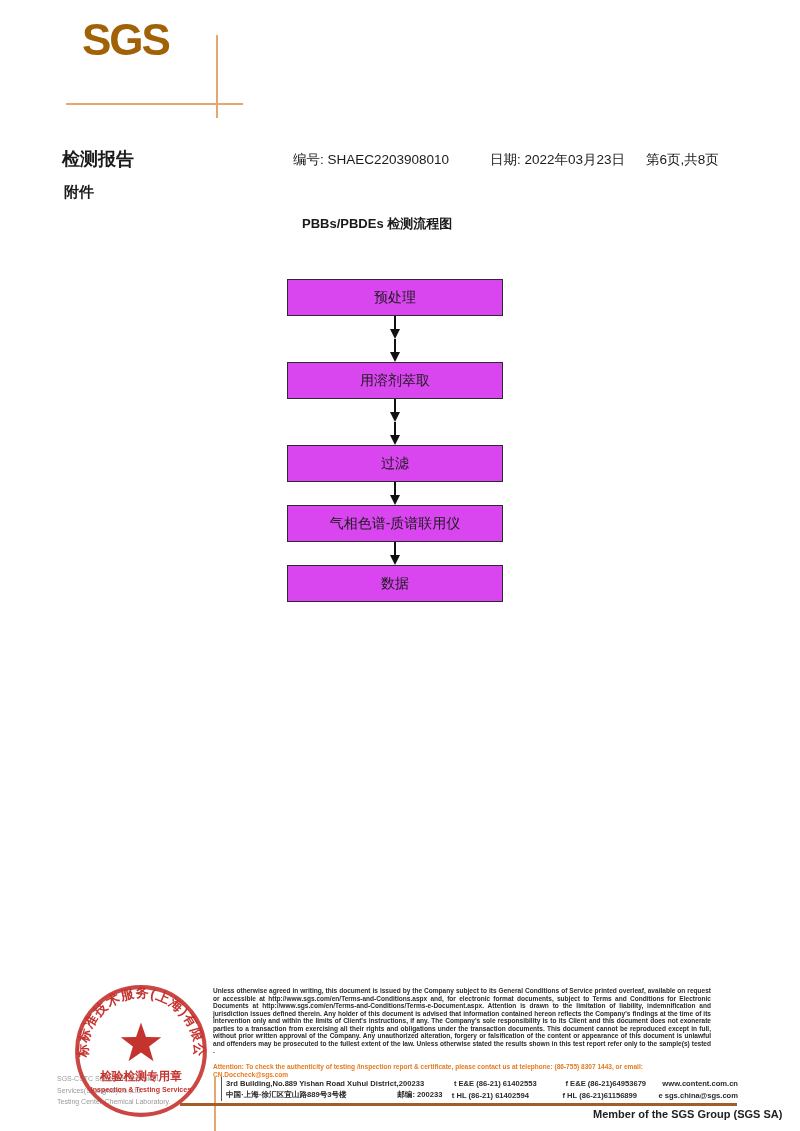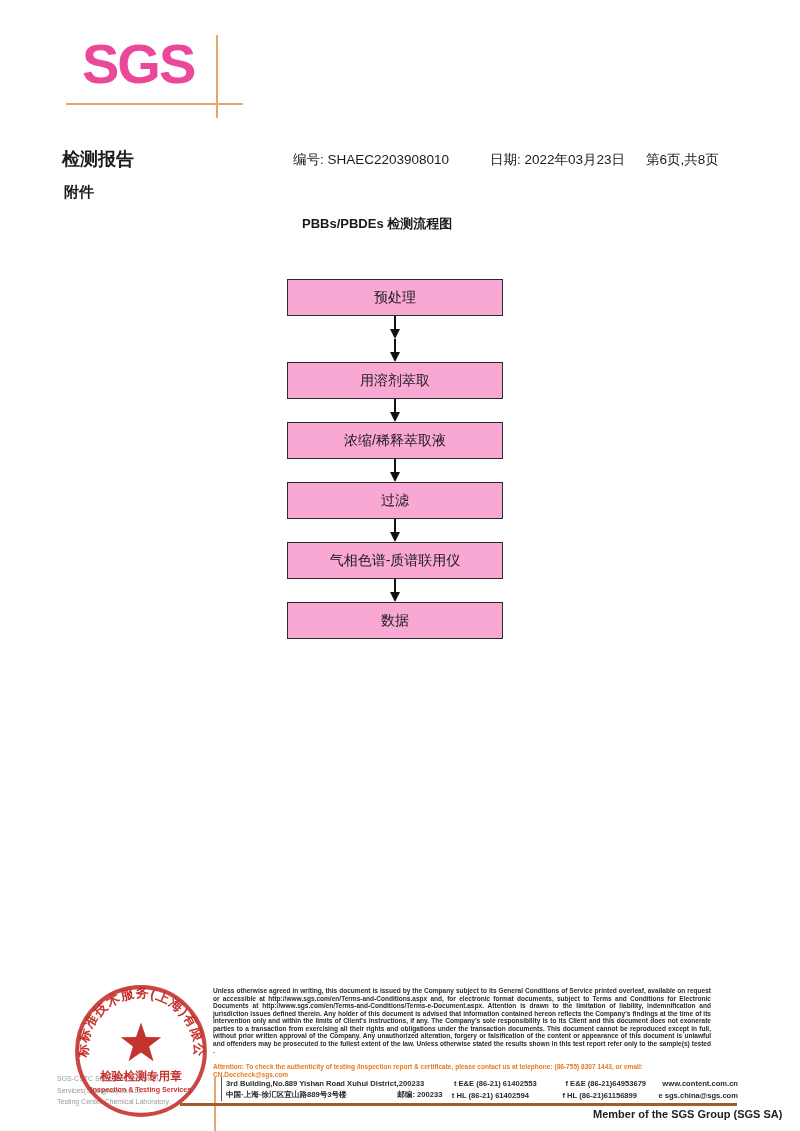--- a/index.html
+++ b/index.html
@@ -1,37 +1,37 @@
 <!DOCTYPE html>
 <html><head>
 <meta charset="utf-8">
 <style>
   html,body{margin:0;padding:0;background:#ffffff;}
   .page{position:relative;width:800px;height:1131px;background:#ffffff;overflow:hidden;
         font-family:"Liberation Sans","DejaVu Sans",sans-serif;color:#1a1a1a;}
 
   
-  .logo-text{position:absolute;left:82px;top:36px;font-size:56px;line-height:1;
-             font-weight:bold;color:#ec4899;letter-spacing:-2px;}
+  .logo-text{position:absolute;left:82px;top:18px;font-size:44px;line-height:1;
+             font-weight:bold;color:#a16207;letter-spacing:-2px;}
   .logo-hline{position:absolute;left:66px;top:103px;width:177px;height:2px;background:#e5a76e;}
   .logo-vline{position:absolute;left:216px;top:35px;width:2px;height:83px;background:#e5a76e;}
 
   
   .report-title{position:absolute;left:62px;top:147px;font-size:18px;font-weight:bold;}
   .hdr{position:absolute;top:151px;font-size:13.5px;}
   .hdr-no{left:280px;margin-left:13px;}
   .hdr-date{left:490px;}
   .hdr-page{left:646px;}
   .attachment{position:absolute;left:64px;top:183px;font-size:15px;font-weight:bold;}
 
   
   .chart-title{position:absolute;left:302px;top:215px;font-size:13px;font-weight:bold;}
   .flow{position:absolute;left:287px;top:279px;width:216px;}
   .flow-box{box-sizing:border-box;width:216px;height:37px;border:1px solid #2b2b2b;
-            display:flex;align-items:center;justify-content:center;font-size:14px;background:#f9a8d4;}
+            display:flex;align-items:center;justify-content:center;font-size:14px;background:#d946ef;}
   .flow-arrow{position:relative;height:23px;}
   .flow-arrow::before{content:'';position:absolute;left:50%;top:0;transform:translateX(-50%);
                       width:2px;height:14px;background:#111;}
   .flow-arrow::after{content:'';position:absolute;left:50%;top:13px;transform:translateX(-50%);
                      width:0;height:0;border-left:5px solid transparent;
                      border-right:5px solid transparent;border-top:10px solid #111;}
 
   
   .company-lines{position:absolute;left:57px;top:1073px;width:160px;font-size:7px;
                  color:#9a9a9a;line-height:1.65;}
@@ -76,21 +76,20 @@
   <div class="hdr hdr-page">第6页,共8页</div>
   <div class="attachment">附件</div>
 
   <div class="chart-title">PBBs/PBDEs 检测流程图</div>
   <div class="flow">
     <div class="flow-box">预处理</div>
     <div class="flow-arrow"></div>
     <div class="flow-arrow"></div>
     <div class="flow-box">用溶剂萃取</div>
     <div class="flow-arrow"></div>
-    <div class="flow-box">浓缩/稀释萃取液</div>
     <div class="flow-arrow"></div>
     <div class="flow-box">过滤</div>
     <div class="flow-arrow"></div>
     <div class="flow-box">气相色谱-质谱联用仪</div>
     <div class="flow-arrow"></div>
     <div class="flow-box">数据</div>
   </div>
 
   <div class="company-lines">
     <div>SGS-CSTC Standards Technical Services(Shanghai)Co.,Ltd.</div>

